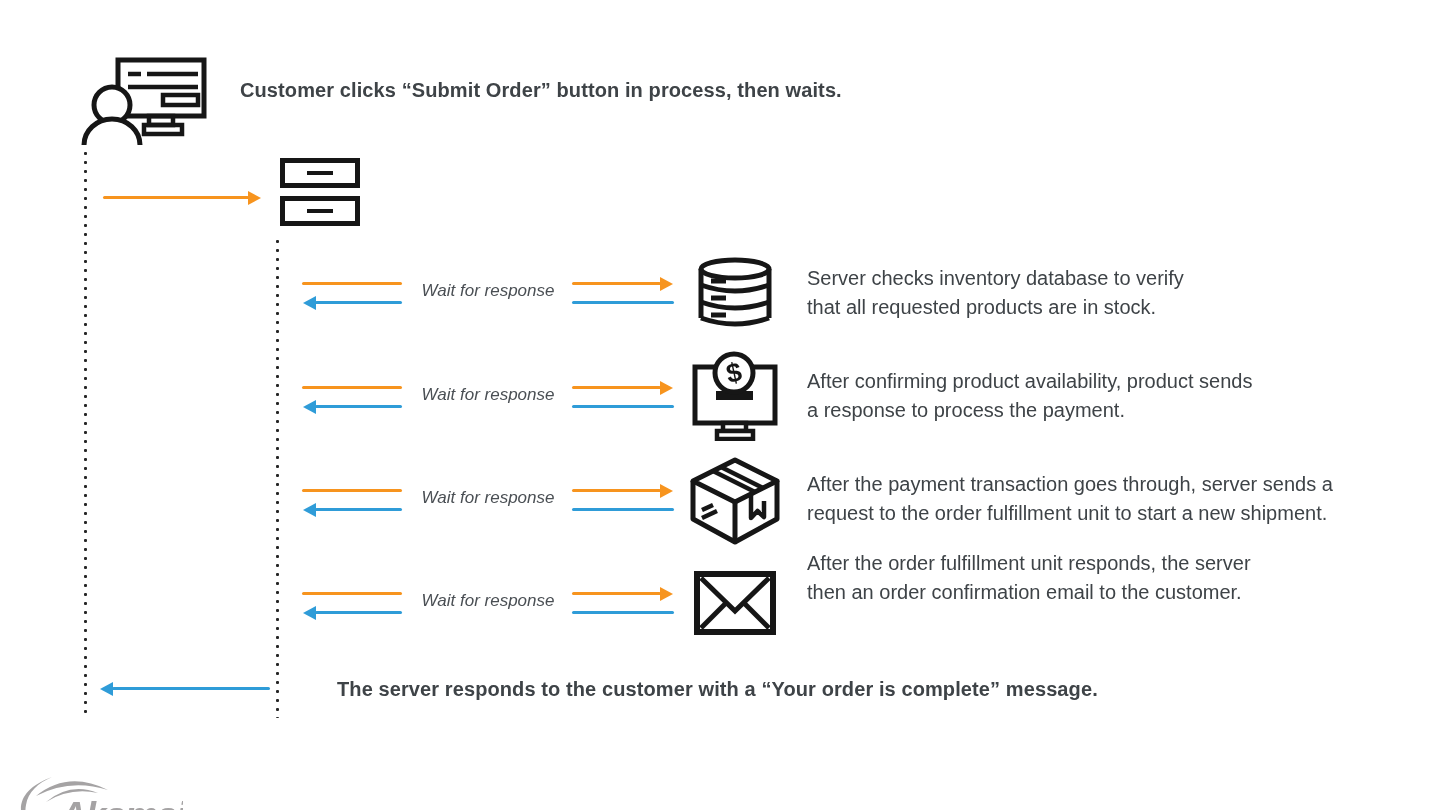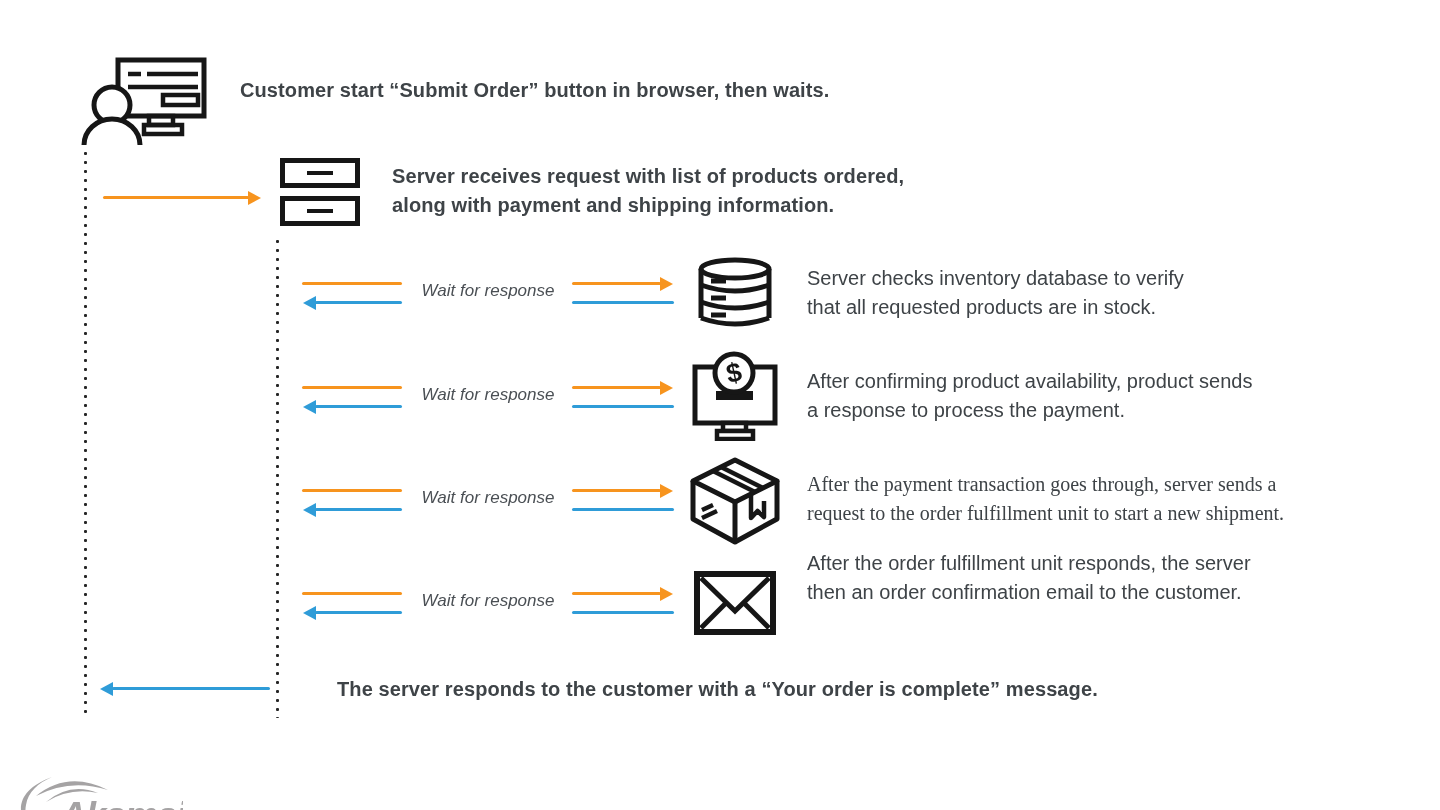--- a/index.html
+++ b/index.html
@@ -71,35 +71,31 @@
           <path d="M85 24 H136"></path>
         <path d="M66 37 H136"></path>
         <rect x="101" y="45" width="35" height="10"></rect>
         <rect x="87" y="66" width="24" height="9"></rect>
         <rect x="82" y="75" width="38" height="9"></rect>
       </g>
       <circle cx="50" cy="55" r="18" fill="#fff"></circle>
       <path d="M22 95 A28 26 0 0 1 78 95" fill="#fff"></path>
     </svg>
   </div>
-  <div class="t med" style="left:240px;top:76px;line-height:28px;">Customer start “Submit Order” button in browser, then waits.</div>
+  <div class="t med" style="left:240px;top:76px;line-height:28px;">Customer clicks “Submit Order” button in process, then waits.</div>
 
   <div class="ar orange head-r" style="left:103px;top:196px;width:146px;"></div>
 
   <div class="icon" style="left:280px;top:158px;">
     <div class="srv-box">
         <div class="srv-dash"></div>
       </div>
     <div class="srv-box">
         <div class="srv-dash"></div>
       </div>
-  </div>
-  <div class="t med" style="left:392px;top:162px;">
-    <div>Server receives request with list of products ordered,</div>
-    <div>along with payment and shipping information.</div>
   </div>
 
   <div class="ar orange" style="left:302px;top:282px;width:100px;"></div>
   <div class="ar blue head-l" style="left:315px;top:301px;width:87px;"></div>
   <span class="wait" style="left:405px;top:281px;">Wait for response</span>
   <div class="ar orange head-r" style="left:572px;top:282px;width:89px;"></div>
   <div class="ar blue" style="left:572px;top:301px;width:102px;"></div>
   <div class="icon" style="left:697px;top:257px;">
     <svg width="76" height="74" viewBox="0 0 76 74" fill="none" stroke="currentColor" stroke-width="5">
       <ellipse cx="38" cy="12" rx="34" ry="9"></ellipse>
@@ -148,21 +144,21 @@
       <path d="M47 3 L89 24 L47 45 L5 24 Z"></path>
       <path d="M5 24 V62 L47 85 V45"></path>
       <path d="M89 24 V62 L47 85"></path>
       <path d="M25 14 L67 35" stroke-width="4.5"></path>
       <path d="M33 10 L75 31" stroke-width="4.5"></path>
       <path d="M63 38 L63 61 L69.5 54 L76 60 L76 44" stroke-width="4.5"></path>
       <path d="M14 53 L25 48" stroke-width="4.5"></path>
       <path d="M14 61 L29 54" stroke-width="4.5"></path>
     </svg>
   </div>
-  <div class="t" style="left:807px;top:470px;font-family:Liberation Serif, serif;">
+  <div class="t" style="left:807px;top:470px;">
     <div>After the payment transaction goes through, server sends a</div>
     <div>request to the order fulfillment unit to start a new shipment.</div>
   </div>
 
   <div class="ar orange" style="left:302px;top:592px;width:100px;"></div>
   <div class="ar blue head-l" style="left:315px;top:611px;width:87px;"></div>
   <span class="wait" style="left:405px;top:591px;">Wait for response</span>
   <div class="ar orange head-r" style="left:572px;top:592px;width:89px;"></div>
   <div class="ar blue" style="left:572px;top:611px;width:102px;"></div>
   <div class="icon" style="left:694px;top:571px;">

